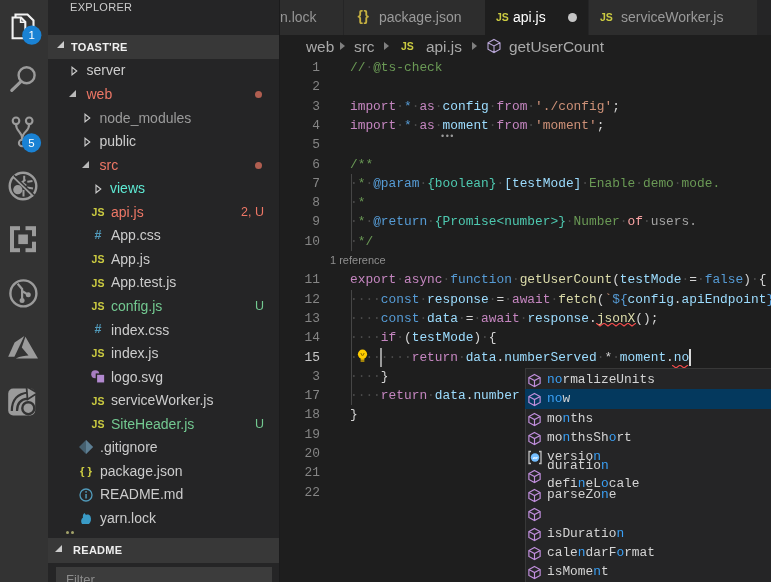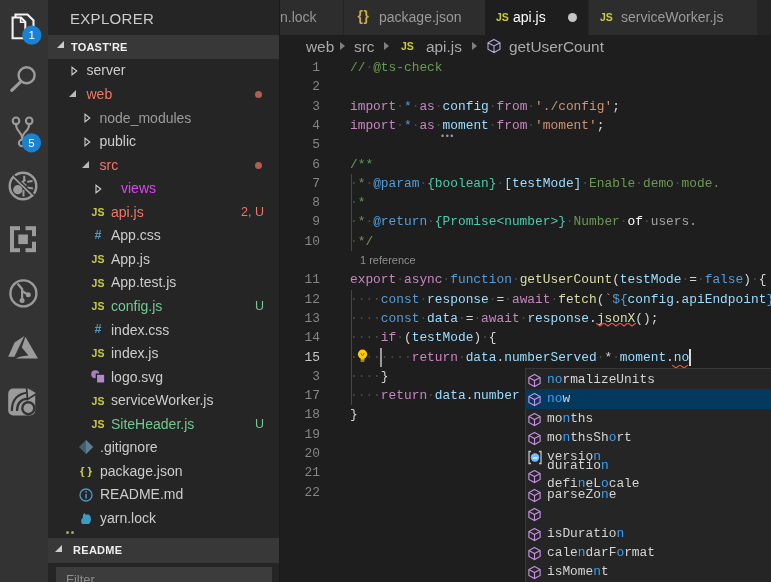--- a/index.html
+++ b/index.html
@@ -55,21 +55,21 @@
 <div class="mono lnum" style="top:115.95px;color:#858585">4</div>
 <div class="mono codeline" style="top:115.95px"><span style="color:#C586C0">import</span><i>·</i><span style="color:#569CD6">*</span><i>·</i><span style="color:#C586C0">as</span><i>·</i><span style="color:#9CDCFE">moment</span><i>·</i><span style="color:#C586C0">from</span><i>·</i><span style="color:#CE9178">'moment'</span><span style="color:#D4D4D4">;</span></div>
 <div class="mono lnum" style="top:135.25px;color:#858585">5</div>
 <div class="mono lnum" style="top:154.55px;color:#858585">6</div>
 <div class="mono codeline" style="top:154.55px"><span style="color:#6A9955">/**</span></div>
 <div class="mono lnum" style="top:173.85000000000002px;color:#858585">7</div>
 <div class="mono codeline" style="top:173.85000000000002px"><i>·</i><span style="color:#6A9955">*</span><i>·</i><span style="color:#569CD6">@param</span><i>·</i><span style="color:#4EC9B0">{boolean}</span><i>·</i><span style="color:#9CDCFE">[testMode]</span><i>·</i><span style="color:#6A9955">Enable</span><i>·</i><span style="color:#6A9955">demo</span><i>·</i><span style="color:#6A9955">mode.</span></div>
 <div class="mono lnum" style="top:193.14999999999998px;color:#858585">8</div>
 <div class="mono codeline" style="top:193.14999999999998px"><i>·</i><span style="color:#6A9955">*</span></div>
 <div class="mono lnum" style="top:212.45px;color:#858585">9</div>
-<div class="mono codeline" style="top:212.45px"><i>·</i><span style="color:#6A9955">*</span><i>·</i><span style="color:#569CD6">@return</span><i>·</i><span style="color:#4EC9B0">{Promise&lt;number&gt;}</span><i>·</i><span style="color:#6A9955">Number</span><i>·</i><span style="color:#ffffff">of</span><i>·</i><span style="color:#a3a3a3">users.</span></div>
+<div class="mono codeline" style="top:212.45px"><i>·</i><span style="color:#6A9955">*</span><i>·</i><span style="color:#569CD6">@return</span><i>·</i><span style="color:#4EC9B0">{Promise&lt;number&gt;}</span><i>·</i><span style="color:#6A9955">Number</span><i>·</i><span style="color:#fca5a5">of</span><i>·</i><span style="color:#a3a3a3">users.</span></div>
 <div class="mono lnum" style="top:231.75px;color:#858585">10</div>
 <div class="mono codeline" style="top:231.75px"><i>·</i><span style="color:#6A9955">*/</span></div>
 <div class="mono lnum" style="top:270.35px;color:#858585">11</div>
 <div class="mono codeline" style="top:270.35px"><span style="color:#C586C0">export</span><i>·</i><span style="color:#C586C0">async</span><i>·</i><span style="color:#569CD6">function</span><i>·</i><span style="color:#DCDCAA">getUserCount</span><span style="color:#D4D4D4">(</span><span style="color:#9CDCFE">testMode</span><i>·</i><span style="color:#D4D4D4">=</span><i>·</i><span style="color:#569CD6">false</span><span style="color:#D4D4D4">)</span><i>·</i><span style="color:#D4D4D4">{</span></div>
 <div class="mono lnum" style="top:289.65000000000003px;color:#858585">12</div>
 <div class="mono codeline" style="top:289.65000000000003px"><i>····</i><span style="color:#569CD6">const</span><i>·</i><span style="color:#9CDCFE">response</span><i>·</i><span style="color:#D4D4D4">=</span><i>·</i><span style="color:#C586C0">await</span><i>·</i><span style="color:#DCDCAA">fetch</span><span style="color:#D4D4D4">(</span><span style="color:#CE9178">`</span><span style="color:#569CD6">${</span><span style="color:#9CDCFE">config</span><span style="color:#D4D4D4">.</span><span style="color:#9CDCFE">apiEndpoint</span><span style="color:#569CD6">}</span></div>
 <div class="mono lnum" style="top:308.95000000000005px;color:#858585">13</div>
 <div class="mono codeline" style="top:308.95000000000005px"><i>····</i><span style="color:#569CD6">const</span><i>·</i><span style="color:#9CDCFE">data</span><i>·</i><span style="color:#D4D4D4">=</span><i>·</i><span style="color:#C586C0">await</span><i>·</i><span style="color:#9CDCFE">response</span><span style="color:#D4D4D4">.</span><span style="color:#DCDCAA">jsonX</span><span style="color:#D4D4D4">();</span></div>
 <div class="mono lnum" style="top:328.25px;color:#858585">14</div>
 <div class="mono codeline" style="top:328.25px"><i>····</i><span style="color:#C586C0">if</span><i>·</i><span style="color:#D4D4D4">(</span><span style="color:#9CDCFE">testMode</span><span style="color:#D4D4D4">)</span><i>·</i><span style="color:#D4D4D4">{</span></div>
@@ -78,21 +78,21 @@
 <div class="mono lnum" style="top:366.85px;color:#858585">3</div>
 <div class="mono codeline" style="top:366.85px"><i>····</i><span style="color:#D4D4D4">}</span></div>
 <div class="mono lnum" style="top:386.15000000000003px;color:#858585">17</div>
 <div class="mono codeline" style="top:386.15000000000003px"><i>····</i><span style="color:#C586C0">return</span><i>·</i><span style="color:#9CDCFE">data</span><span style="color:#D4D4D4">.</span><span style="color:#9CDCFE">number</span></div>
 <div class="mono lnum" style="top:405.45000000000005px;color:#858585">18</div>
 <div class="mono codeline" style="top:405.45000000000005px"><span style="color:#D4D4D4">}</span></div>
 <div class="mono lnum" style="top:424.75000000000006px;color:#858585">19</div>
 <div class="mono lnum" style="top:444.05px;color:#858585">20</div>
 <div class="mono lnum" style="top:463.35px;color:#858585">21</div>
 <div class="mono lnum" style="top:482.65000000000003px;color:#858585">22</div>
-<div class="abs" style="left:360px;top:254.25px;color:#8f8f8f;font-size:11px">1 reference</div>
+<div class="abs" style="left:330px;top:254.25px;color:#8f8f8f;font-size:11px">1 reference</div>
 <div class="abs" style="left:441px;top:130.5px;color:#9a9a9a;font-size:9px;letter-spacing:1.5px">•••</div>
 <div class="abs" style="left:350.8px;top:173.85000000000002px;width:1px;height:19.3px;background:#464646"></div>
 <div class="abs" style="left:350.8px;top:193.14999999999998px;width:1px;height:19.3px;background:#464646"></div>
 <div class="abs" style="left:350.8px;top:212.45px;width:1px;height:19.3px;background:#464646"></div>
 <div class="abs" style="left:350.8px;top:231.75px;width:1px;height:19.3px;background:#464646"></div>
 <div class="abs" style="left:350.8px;top:289.65000000000003px;width:1px;height:19.3px;background:#464646"></div>
 <div class="abs" style="left:350.8px;top:308.95000000000005px;width:1px;height:19.3px;background:#464646"></div>
 <div class="abs" style="left:350.8px;top:328.25px;width:1px;height:19.3px;background:#464646"></div>
 <div class="abs" style="left:350.8px;top:347.55px;width:1px;height:19.3px;background:#464646"></div>
 <div class="abs" style="left:350.8px;top:366.85px;width:1px;height:19.3px;background:#464646"></div>
@@ -207,21 +207,21 @@
 <path d="M17.4 2.7 L30 24.4 L7.8 24.4 C12 22.3 17.5 21.6 20.5 21.5 L13.8 13.6 Z" fill="#9b9b9b"></path>
   </svg>
 <svg class="abs" style="left:7px;top:386px" width="32" height="32" viewBox="0 0 32 32">
 <rect x="1.2" y="2.5" width="27" height="27" rx="5" fill="#9b9b9b"></rect>
 <path d="M4.8 25 C4.8 13.5 11 7.5 21.5 6.5" fill="none" stroke="#333333" stroke-width="2.2"></path>
 <path d="M19.5 0.5 L30.5 7 L20.5 13.5 Z" fill="#9b9b9b" stroke="#333333" stroke-width="1.8"></path>
 <path d="M10 25 C10 17.5 14 13.3 20.5 12.6" fill="none" stroke="#333333" stroke-width="2.2"></path>
 <circle cx="21.3" cy="22.2" r="6" fill="#9b9b9b" stroke="#333333" stroke-width="2.4"></circle>
   </svg>
 <div class="abs" style="left:48px;top:0;width:232px;height:582px;background:#252526"></div>
-<div class="abs" style="left:70px;top:10px;color:#cccccc;font-size:15px;letter-spacing:0.3px">EXPLORER</div>
+<div class="abs" style="left:70px;top:1px;color:#cccccc;font-size:11px;letter-spacing:0.3px">EXPLORER</div>
 <div class="abs" style="left:48px;top:35.4px;width:232px;height:23.4px;background:#383838"></div>
 <div class="abs" style="left:57px;top:41px;width:0;height:0;border-bottom:7px solid #cccccc;border-left:7px solid transparent"></div>
 <div class="abs" style="left:71px;top:40.5px;color:#f0f0f0;font-size:11px;font-weight:bold;letter-spacing:0.2px">TOAST'RE</div>
 <div class="row" style="top:59.3px">
     <svg class="arrow-c" style="left:23px" width="7" height="10" viewBox="0 0 7 10">
       <path d="M1 1.2 L5.8 5 L1 8.8 Z" fill="none" stroke="#cccccc" stroke-width="1.1"></path>
     </svg>
     <div class="nm" style="left:38.5px;color:#cccccc">server</div>
   </div>
 <div class="row" style="top:82.85px">
@@ -243,21 +243,21 @@
   </div>
 <div class="row" style="top:153.5px">
     <div class="arrow-e" style="left:33.5px"></div>
     <div class="nm" style="left:51.5px;color:#ee7766">src</div>
     <div class="fdot"></div>
   </div>
 <div class="row" style="top:177.05px">
     <svg class="arrow-c" style="left:47px" width="7" height="10" viewBox="0 0 7 10">
       <path d="M1 1.2 L5.8 5 L1 8.8 Z" fill="none" stroke="#cccccc" stroke-width="1.1"></path>
     </svg>
-    <div class="nm" style="left:73px;color:#d946ef">views</div>
+    <div class="nm" style="left:62px;color:#5eead4">views</div>
   </div>
 <div class="row" style="top:200.60000000000002px">
     <div class="ico js-ico" style="left:42px;top:3.5px">JS</div>
     <div class="nm" style="left:63px;color:#ee7766">api.js</div>
     <div class="badge" style="color:#ee7766">2, U</div>
   </div>
 <div class="row" style="top:224.14999999999998px">
     <div class="ico hash-ico" style="left:42px;top:2.5px">#</div>
     <div class="nm" style="left:63px;color:#cccccc">App.css</div>
   </div>

